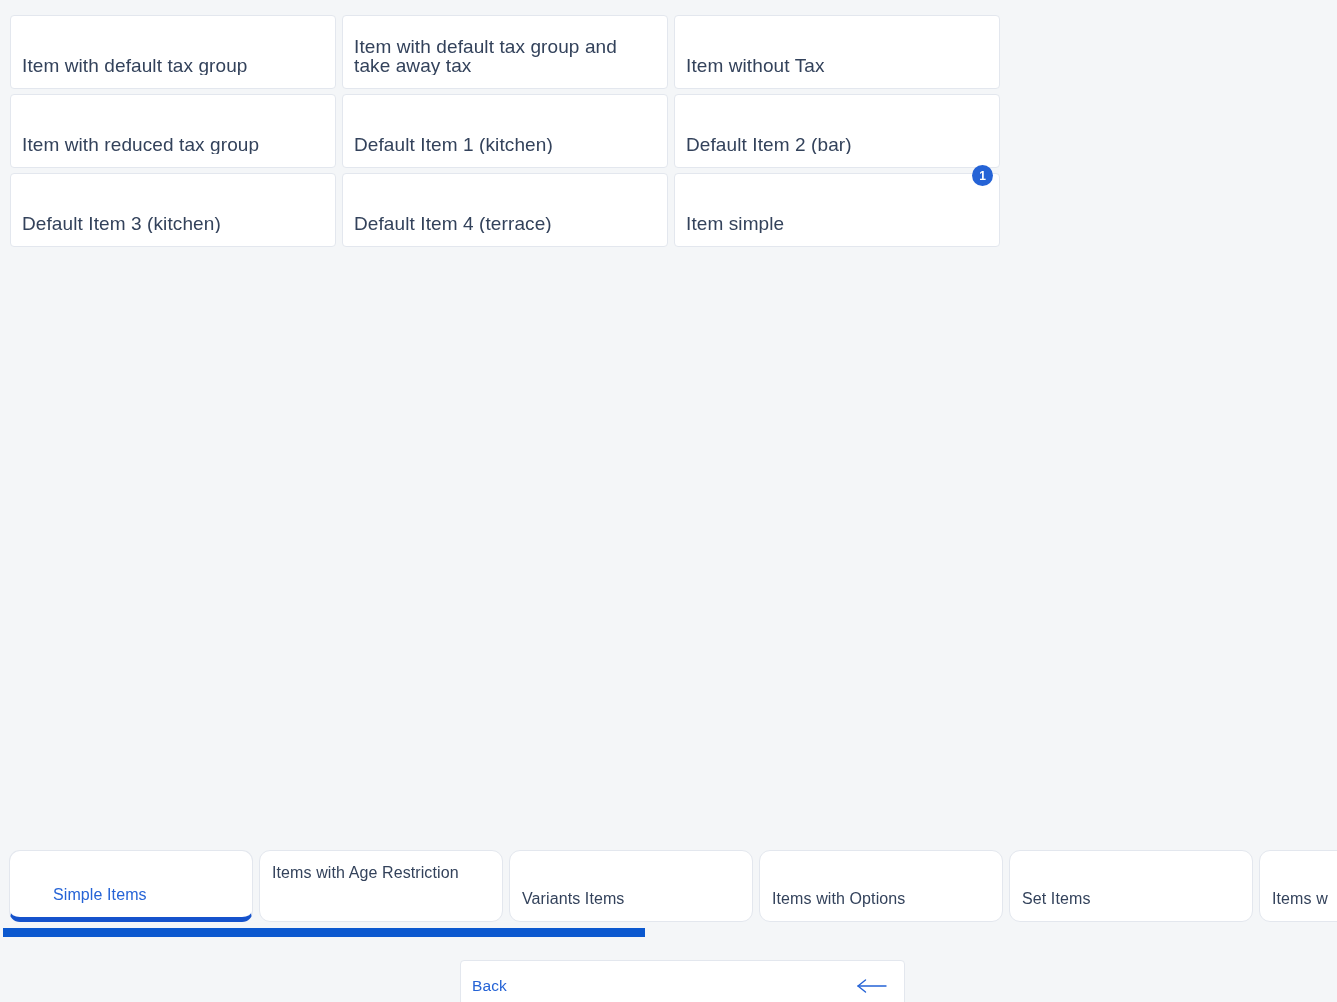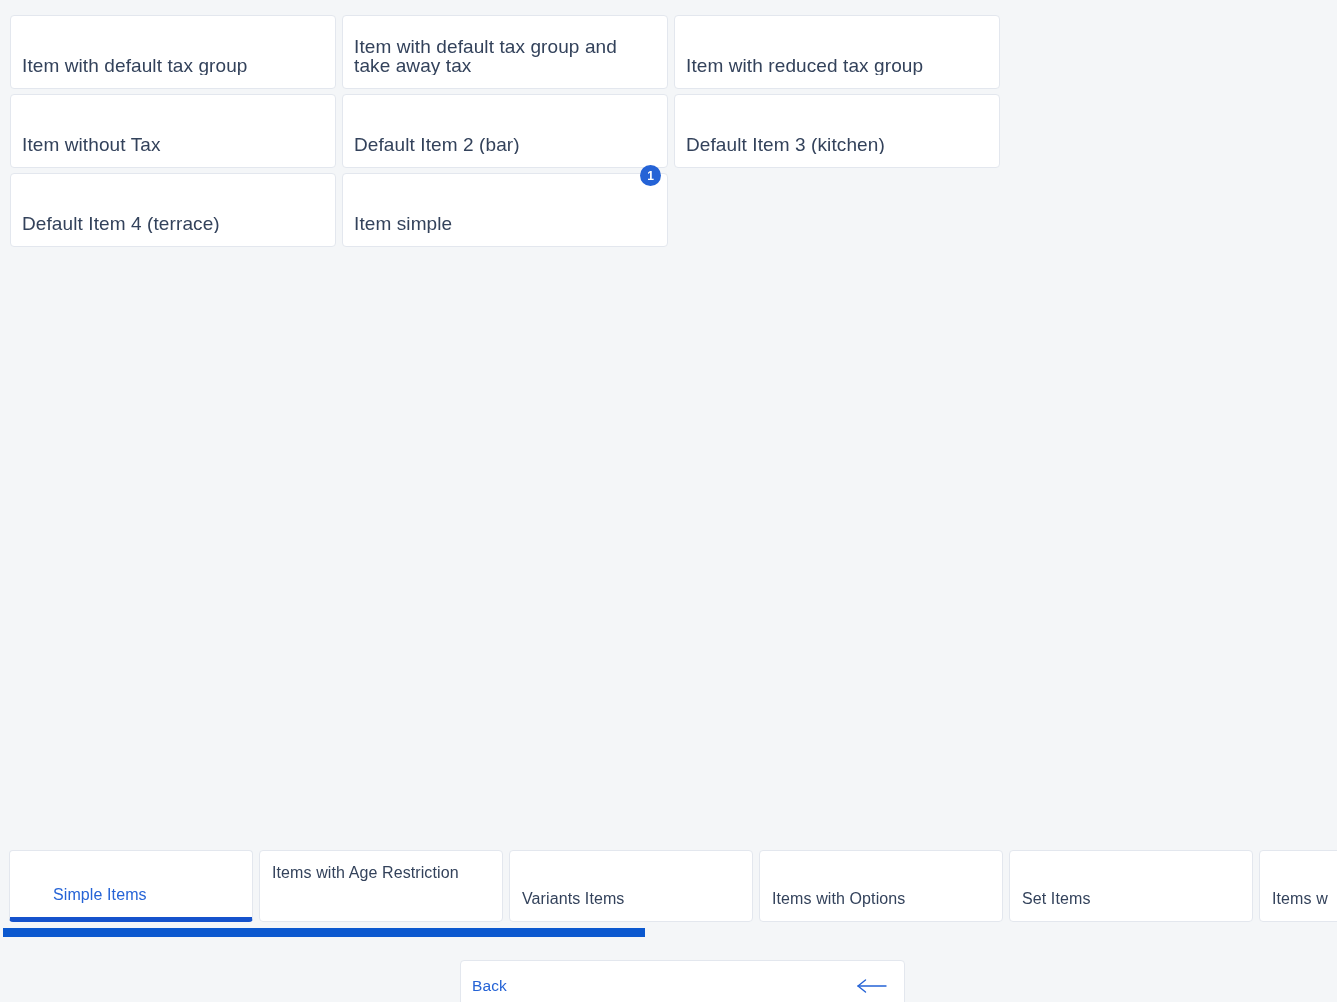--- a/index.html
+++ b/index.html
@@ -84,21 +84,21 @@
     width: 1337px;
     overflow: hidden;
   }
 
   .tab-card {
     flex: 0 0 auto;
     width: 244px;
     height: 72px;
     background: #ffffff;
     border: 1px solid #e3e7ee;
-    border-radius: 4px;
+    border-radius: 11px;
     padding: 11px 12px 0 12px;
     cursor: pointer;
     position: relative;
   }
 
   .tab-card.tab-active {
     border-bottom: 5px solid #1552cc;
     padding-bottom: 0;
   }
 
@@ -187,24 +187,27 @@
 <body>
 
 <div id="item-grid">
     <div class="item-card">
       <span class="item-card-label">Item with default tax group</span>
     </div>
     <div class="item-card">
       <span class="item-card-label">Item with default tax group and take away tax</span>
     </div>
     <div class="item-card">
+      <span class="item-card-label">Item without Tax</span>
+    </div>
+    <div class="item-card">
       <span class="item-card-label">Item with reduced tax group</span>
     </div>
     <div class="item-card">
-      <span class="item-card-label">Item without Tax</span>
+      <span class="item-card-label">Default Item 1 (kitchen)</span>
     </div>
     <div class="item-card">
       <span class="item-card-label">Default Item 2 (bar)</span>
     </div>
     <div class="item-card">
       <span class="item-card-label">Default Item 3 (kitchen)</span>
     </div>
     <div class="item-card">
       <span class="item-card-label">Default Item 4 (terrace)</span>
     </div>

